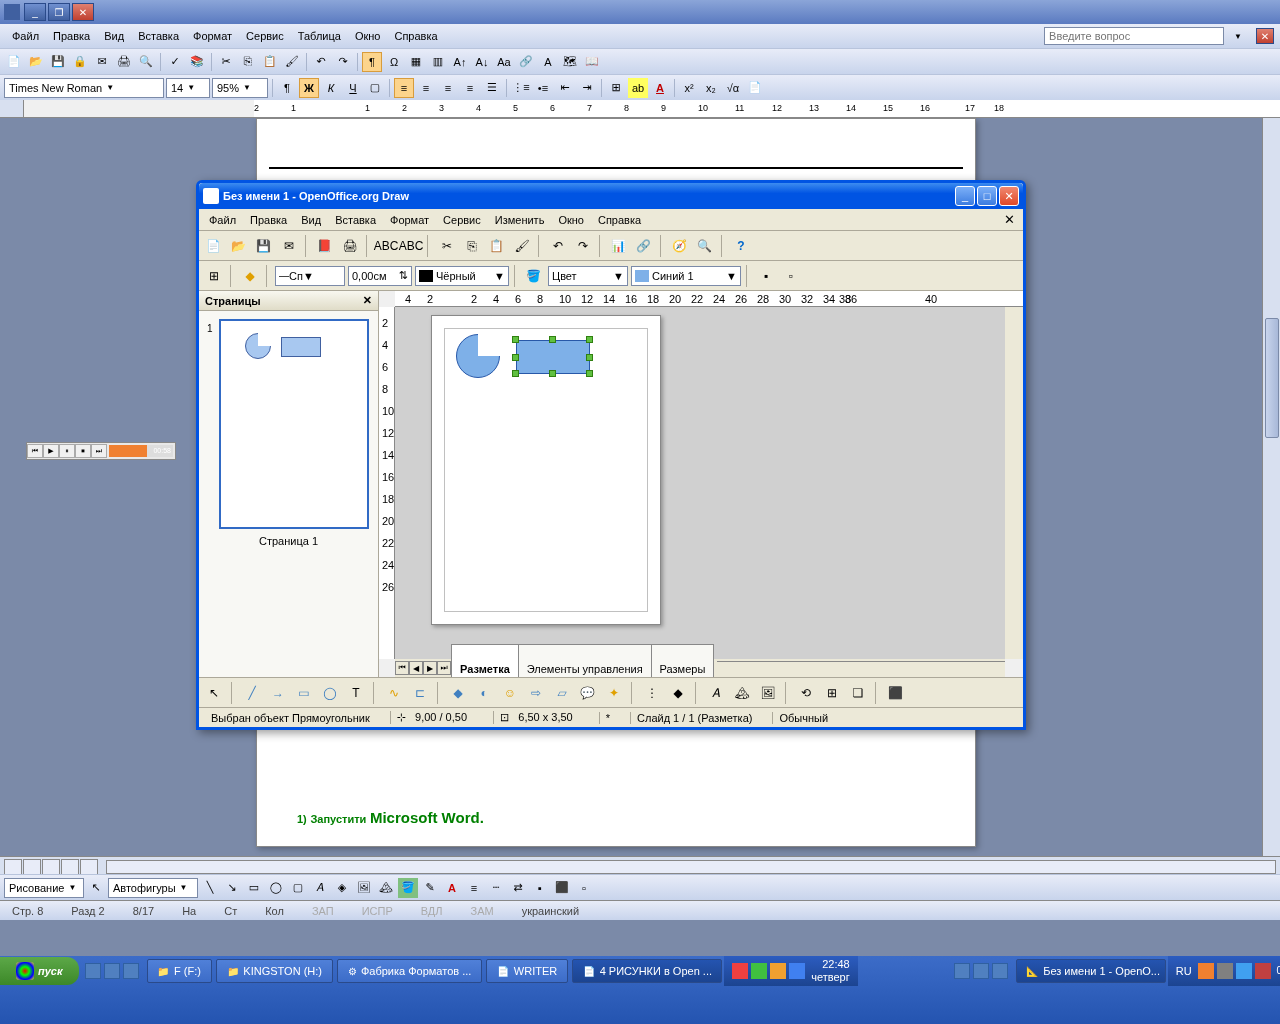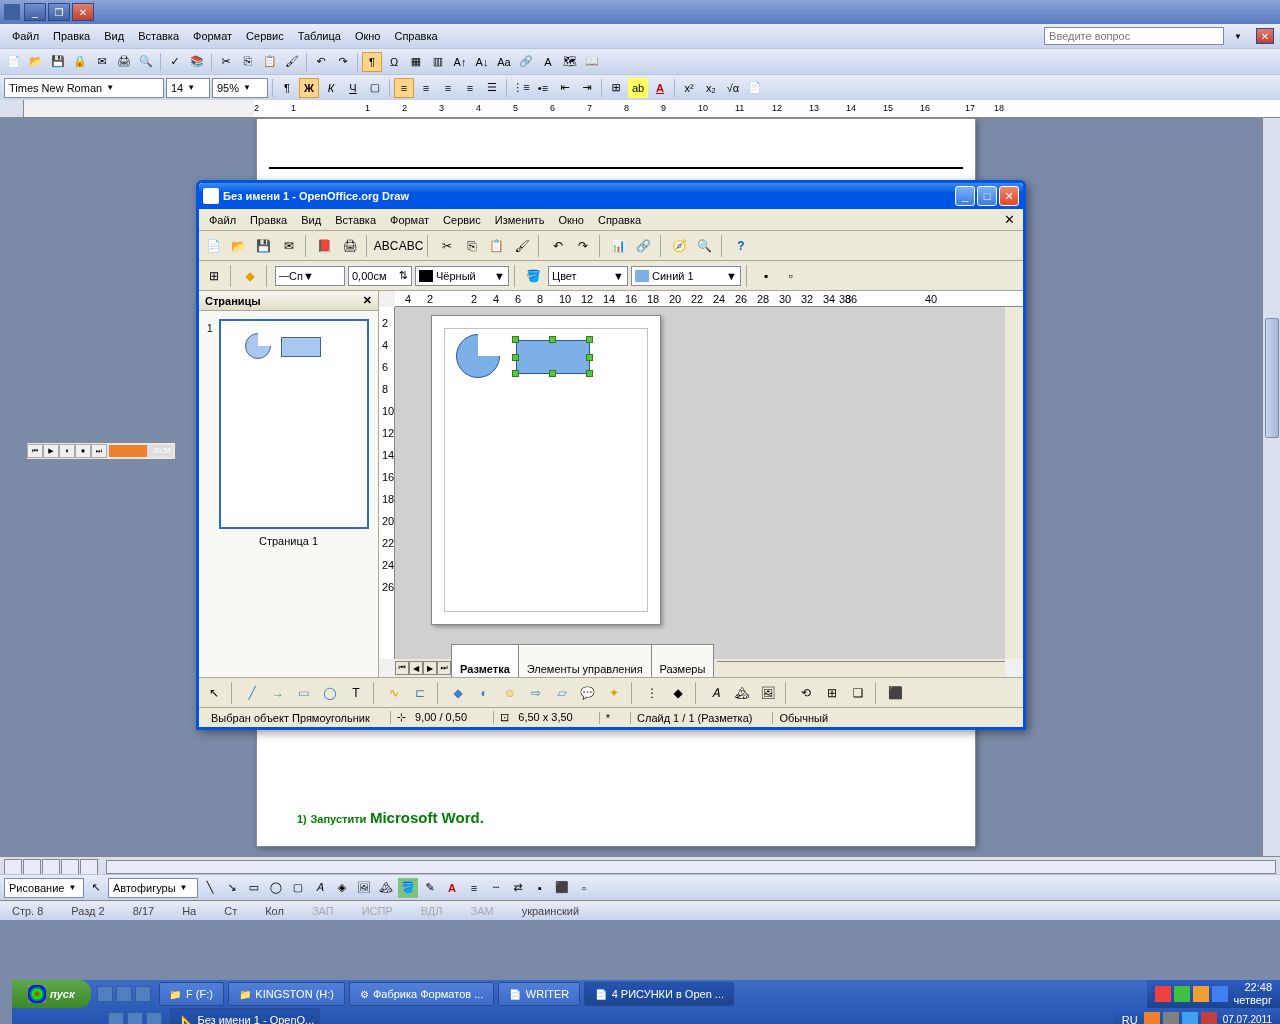--- a/index.html
+++ b/index.html
@@ -31,21 +31,21 @@
 .word-content .step-num{font-weight:bold;}
 .word-content .green{color:#008000;font-weight:bold;}
 .vscroll{position:absolute;right:0;top:118px;bottom:168px;width:18px;background:#d8e0f0;border-left:1px solid #888;}
 .vscroll-thumb{position:absolute;top:200px;width:14px;left:2px;height:120px;background:linear-gradient(90deg,#c8d4ec,#a8b8d8);border:1px solid #7b8aa8;border-radius:2px;}
 .hscroll-area{position:absolute;bottom:148px;left:0;right:0;height:20px;background:#d8e0f0;display:flex;align-items:center;border-top:1px solid #888;}
 .view-btns{display:flex;gap:1px;padding:0 4px;}
 .view-btn{width:18px;height:16px;border:1px solid #888;background:#e8ecf8;cursor:pointer;}
 .drawing-toolbar{position:absolute;bottom:124px;left:0;right:0;height:26px;background:linear-gradient(#e8ecf8,#c8d4ec);display:flex;align-items:center;padding:0 4px;gap:2px;border-top:1px solid #b8c4dc;}
 .word-status{position:absolute;bottom:104px;left:0;right:0;height:20px;background:linear-gradient(#e8ecf8,#c8d4ec);display:flex;align-items:center;padding:0 8px;gap:20px;font-size:10px;color:#444;border-top:1px solid #888;}
 .word-status span{padding:0 4px;}
-.taskbar{position:absolute;bottom:0;left:0;right:0;height:44px;background:linear-gradient(#3c6cc8,#2454b0);display:flex;flex-direction:column;margin-left:12px;}
+.taskbar{position:absolute;bottom:0;left:0;right:0;height:68px;background:linear-gradient(#3c6cc8,#2454b0);display:flex;flex-direction:row;}
 .taskbar-row{height:30px;display:flex;align-items:center;}
 .start-btn{height:28px;padding:0 16px;background:linear-gradient(#5ca848,#3c8828);color:#fff;font-weight:bold;font-style:italic;border-radius:0 12px 12px 0;display:flex;align-items:center;gap:4px;cursor:pointer;}
 .task-item{height:24px;padding:0 10px;margin:0 2px;background:linear-gradient(#5080d8,#3c6cc8);color:#fff;border:1px solid #2a4a8a;border-radius:2px;display:flex;align-items:center;gap:4px;cursor:pointer;max-width:150px;overflow:hidden;white-space:nowrap;font-size:10px;}
 .task-item.active{background:linear-gradient(#2454b0,#1c4490);}
 .tray{margin-left:auto;height:100%;padding:0 8px;display:flex;align-items:center;gap:6px;color:#fff;background:linear-gradient(#2c5cc0,#1c4490);}
 .tray-icons{display:flex;gap:3px;}
 .tray-icon{width:16px;height:16px;background:#608030;}
 .tray-time{text-align:right;font-size:10px;line-height:1.2;}
 
 .oo-window{position:absolute;left:196px;top:180px;width:830px;height:550px;background:#ece9d8;border:3px solid #0054e3;border-radius:6px 6px 0 0;box-shadow:3px 3px 10px rgba(0,0,0,0.4);display:flex;flex-direction:column;}

